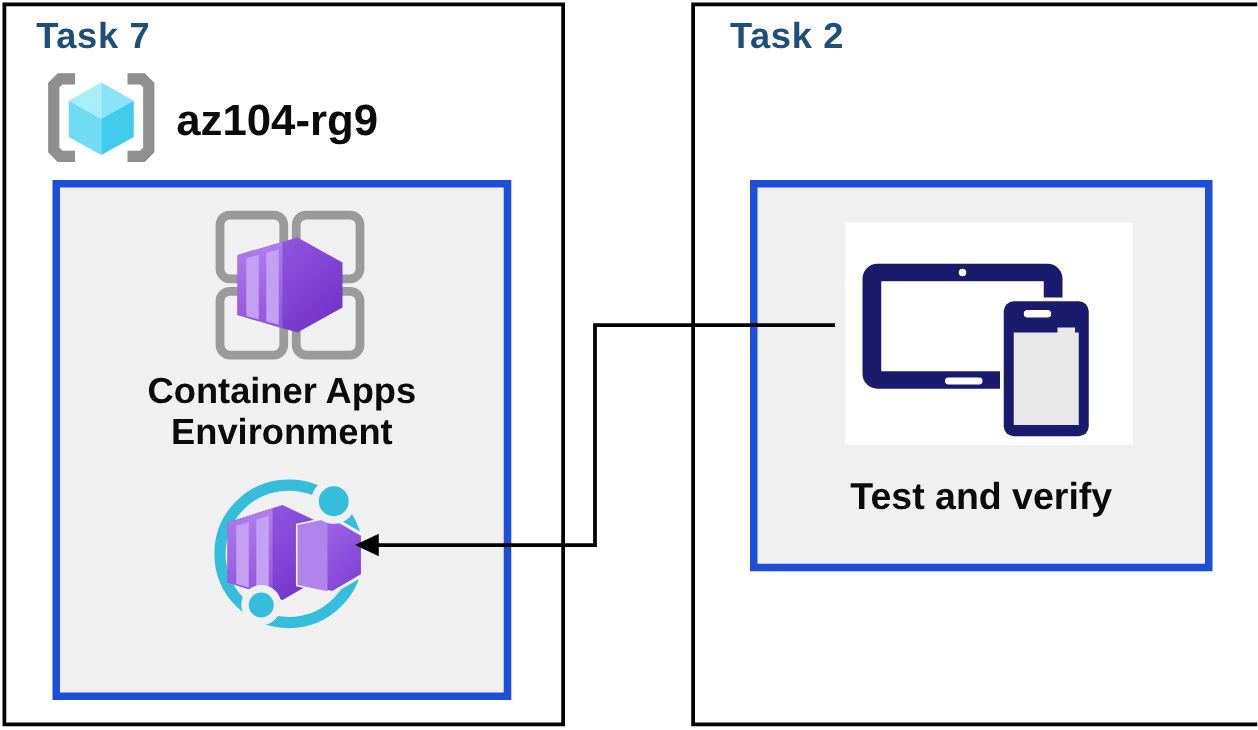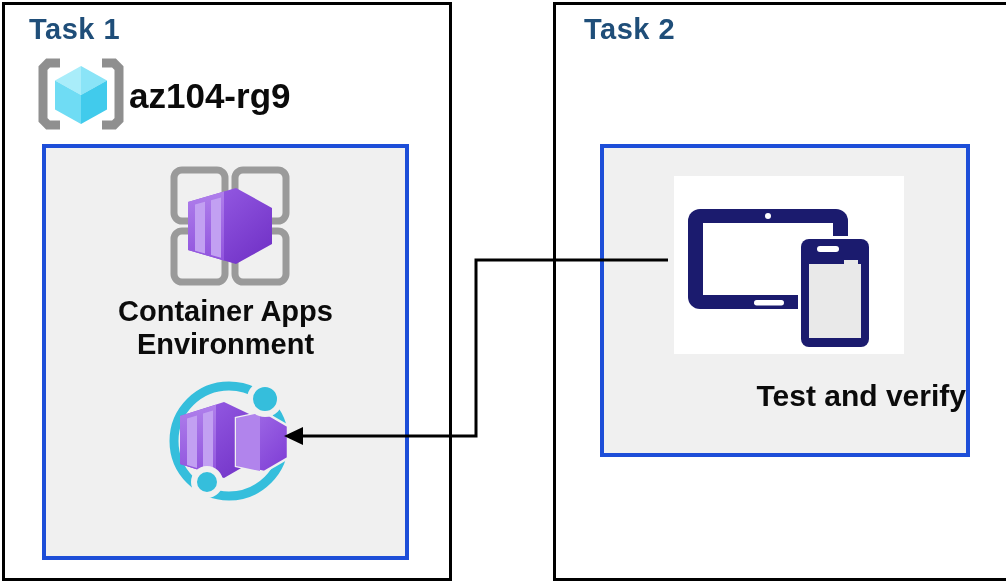--- a/index.html
+++ b/index.html
@@ -11,40 +11,40 @@
   }
   html,body{margin:0;padding:0;background:#fff;}
   .canvas{
     position:relative;width:1006px;height:584px;background:#fff;overflow:hidden;
     font-family:"Liberation Sans",sans-serif;
   }
   .task-box{position:absolute;top:2px;width:444px;height:573px;border:3px solid #000;background:#fff;}
   .task1{left:2px;}
   .task2{left:553px;width:448px;padding-left:40px;}
   .task-title{position:absolute;top:8px;left:24px;font-size:29px;font-weight:bold;color:var(--color-title);letter-spacing:.5px;}
-  .rg-row{position:absolute;left:28px;top:50px;display:flex;align-items:center;}
+  .rg-row{position:absolute;left:28px;top:50px;display:flex;align-items:center;gap:12px;}
   .rg-label{font-size:35px;font-weight:bold;color:var(--color-text);}
-  .inner-panel{position:absolute;background:var(--color-panel);border:4px solid #1d4ed8;box-sizing:border-box;}
+  .inner-panel{position:absolute;background:var(--color-panel);border:6px solid #1d4ed8;box-sizing:border-box;}
   .panel1{left:37px;top:139px;width:367px;height:416px;}
   .panel2{left:44px;top:139px;width:370px;height:313px;}
   .icon-abs{position:absolute;}
   .panel-label{position:absolute;left:0;right:0;text-align:center;font-weight:bold;color:var(--color-text);line-height:1.15;}
   .env-label{top:147px;font-size:29px;padding:0 18px;}
   .app-label{top:358px;font-size:29px;}
-  .test-label{top:231px;font-size:30px;text-align:right;}
+  .test-label{top:231px;font-size:30px;}
   .white-patch{position:absolute;left:70px;top:28px;width:230px;height:178px;background:#fff;}
   .connector{position:absolute;left:0;top:0;pointer-events:none;z-index:40;}
 </style>
 </head>
 <body>
 
 <div class="canvas">
 
   <div class="task-box task1">
-    <div class="task-title">Task 1</div>
+    <div class="task-title">Task 7</div>
 
     <div class="rg-row">
       <span class="icon">
         <svg width="96" height="78" viewBox="0 0 96 78">
 
           <path d="M27 8 L15 8 L10 13 L10 65 L15 70 L27 70" fill="none" stroke="#8F8F8F" stroke-width="9"></path>
           <path d="M69 8 L81 8 L86 13 L86 65 L81 70 L69 70" fill="none" stroke="#8F8F8F" stroke-width="9"></path>
 
           <polygon points="48,11 22,25.5 48,40" fill="#A9EDFA"></polygon>
           <polygon points="48,11 74,25.5 48,40" fill="#8AE4F7"></polygon>

